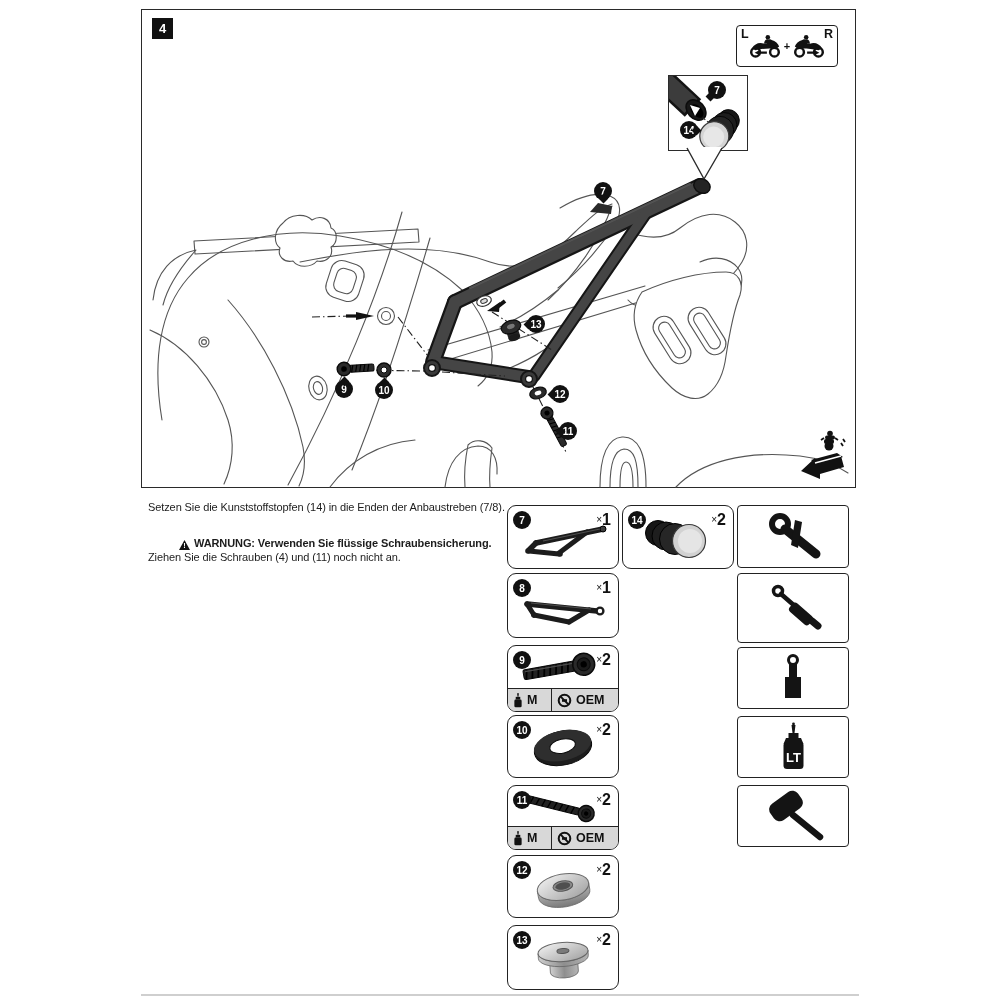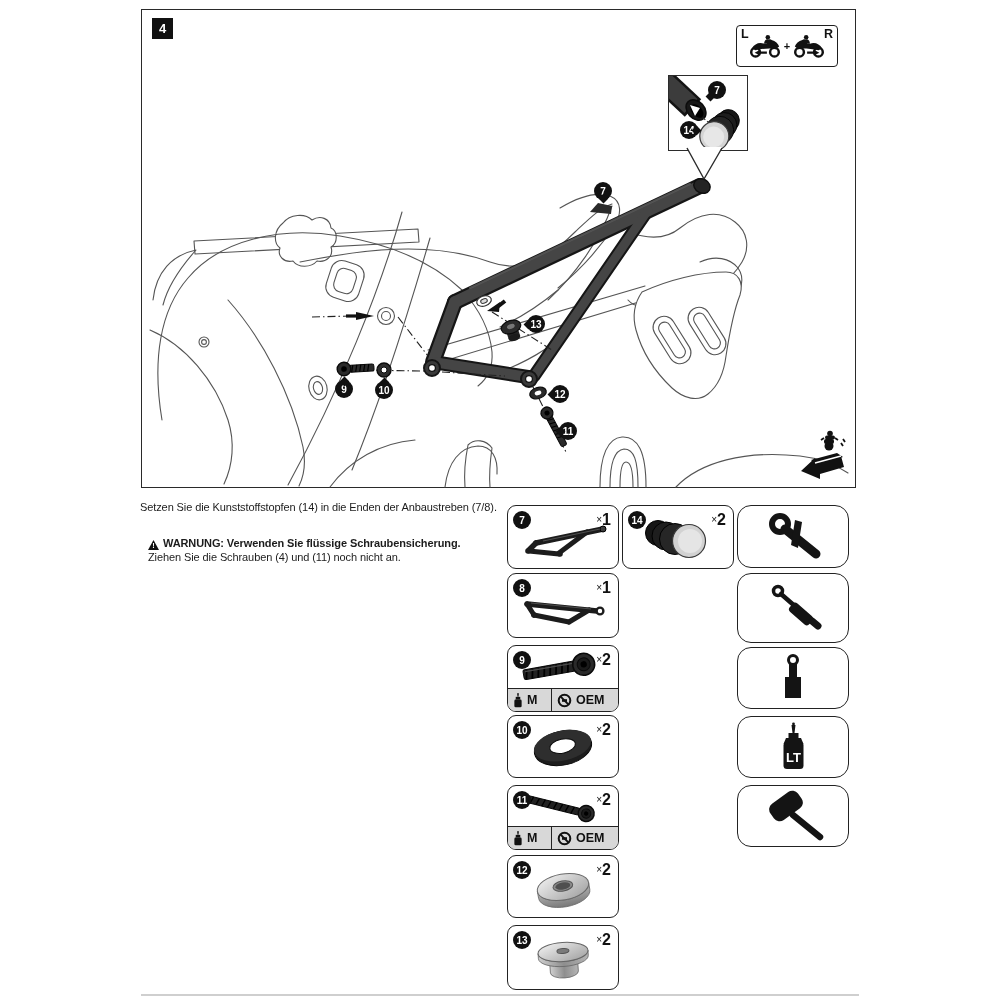--- a/index.html
+++ b/index.html
@@ -33,29 +33,29 @@
   .balloon.t-up .tail{top:-2px;left:5.5px;}
   .balloon.t-down .tail{bottom:-2px;left:5.5px;}
   .balloon.t-left .tail{left:-2px;top:5.5px;}
   .balloon.t-right .tail{right:-2px;top:5.5px;}
   .balloon.t-dl .tail{left:-1px;bottom:-1px;}
 
   .tip-icon{position:absolute;left:797px;top:430px;width:52px;height:52px;z-index:4;}
 
   
   .instr{position:absolute;font-size:11px;line-height:13.4px;letter-spacing:-0.1px;color:#1c1c1c;}
-  .instr.bold-line{font-weight:bold;}
+  .instr.bold-line{font-weight:bold;margin-left:31px;}
   .warn-tri{display:inline-block;width:11px;height:10px;background:#111;
             clip-path:polygon(50% 0,100% 100%,0 100%);color:#fff;font-size:7.5px;font-weight:bold;
             text-align:center;line-height:12px;margin-right:4px;vertical-align:-1px;}
 
   
   .pbox{position:absolute;width:110px;border:1.7px solid #222;border-radius:9px;background:#fff;
         overflow:hidden;z-index:4;}
-  .tbox{position:absolute;width:110px;border:1.7px solid #222;border-radius:14px;background:#fff;
+  .tbox{position:absolute;width:110px;border:1.7px solid #222;border-radius:4px;background:#fff;
         z-index:4;display:flex;align-items:center;justify-content:center;}
   .pbadge{position:absolute;left:5px;top:5px;width:18px;height:18px;border-radius:50%;background:#111;
           color:#fff;font-size:10px;font-weight:bold;display:flex;align-items:center;justify-content:center;}
   .qty{position:absolute;right:7px;top:5px;color:#111;}
   .qty .x{font-size:10px;vertical-align:2px;}
   .qty .n{font-size:16px;font-weight:bold;}
   .pimg{position:absolute;left:0;top:0;width:100%;display:flex;align-items:center;justify-content:center;}
   .spec-bar{position:absolute;left:0;right:0;bottom:0;height:22px;background:#d8d8d8;
             border-top:1.7px solid #222;display:flex;}
   .spec-cell{display:flex;align-items:center;gap:4px;padding-left:5px;font-size:12.5px;font-weight:bold;color:#111;}
@@ -283,21 +283,21 @@
       <rect x="27" y="8" width="10" height="5" rx="2" fill="#111"></rect>
       <rect x="28" y="4.5" width="10" height="4" rx="2" fill="#111"></rect>
       <circle cx="33" cy="2.5" r="2.8" fill="#111"></circle>
       <path d="M24 9 L27 7 M41 9 L38 7 M44 12 L46 15 M46 8 L48 11" stroke="#111" stroke-width="1.8"></path>
       <polygon points="14,29 40,22 46,26 20,34" fill="#111"></polygon>
       <polygon points="4,40 18,27 18,32 44,25 47,36 23,43 23,48" fill="#111"></polygon>
       <path d="M18 32 L44 25" stroke="#fff" stroke-width="1.4"></path>
     </svg>
   </div>
 
-  <div class="instr" style="left:140px;top:501px">Setzen Sie die Kunststoffstopfen (14) in die Enden der Anbaustreben (7/8).</div>
+  <div class="instr" style="left:148px;top:501px">Setzen Sie die Kunststoffstopfen (14) in die Enden der Anbaustreben (7/8).</div>
   <div class="instr bold-line" style="left:148px;top:537px">
     <span class="warn-tri">!</span><span>WARNUNG: Verwenden Sie flüssige Schraubensicherung.</span>
   </div>
   <div class="instr" style="left:148px;top:551px">Ziehen Sie die Schrauben (4) und (11) noch nicht an.</div>
 
   <div class="pbox" style="left:507px;top:505px;height:62px">
     <div class="pimg" style="top:10px">
       <svg width="100" height="48" viewBox="0 0 100 48">
         <path d="M90 13 L23 27" stroke="#1c1c1c" stroke-width="5.5" stroke-linecap="round"></path>
         <path d="M74 16 L46 37" stroke="#1c1c1c" stroke-width="5" stroke-linecap="round"></path>

